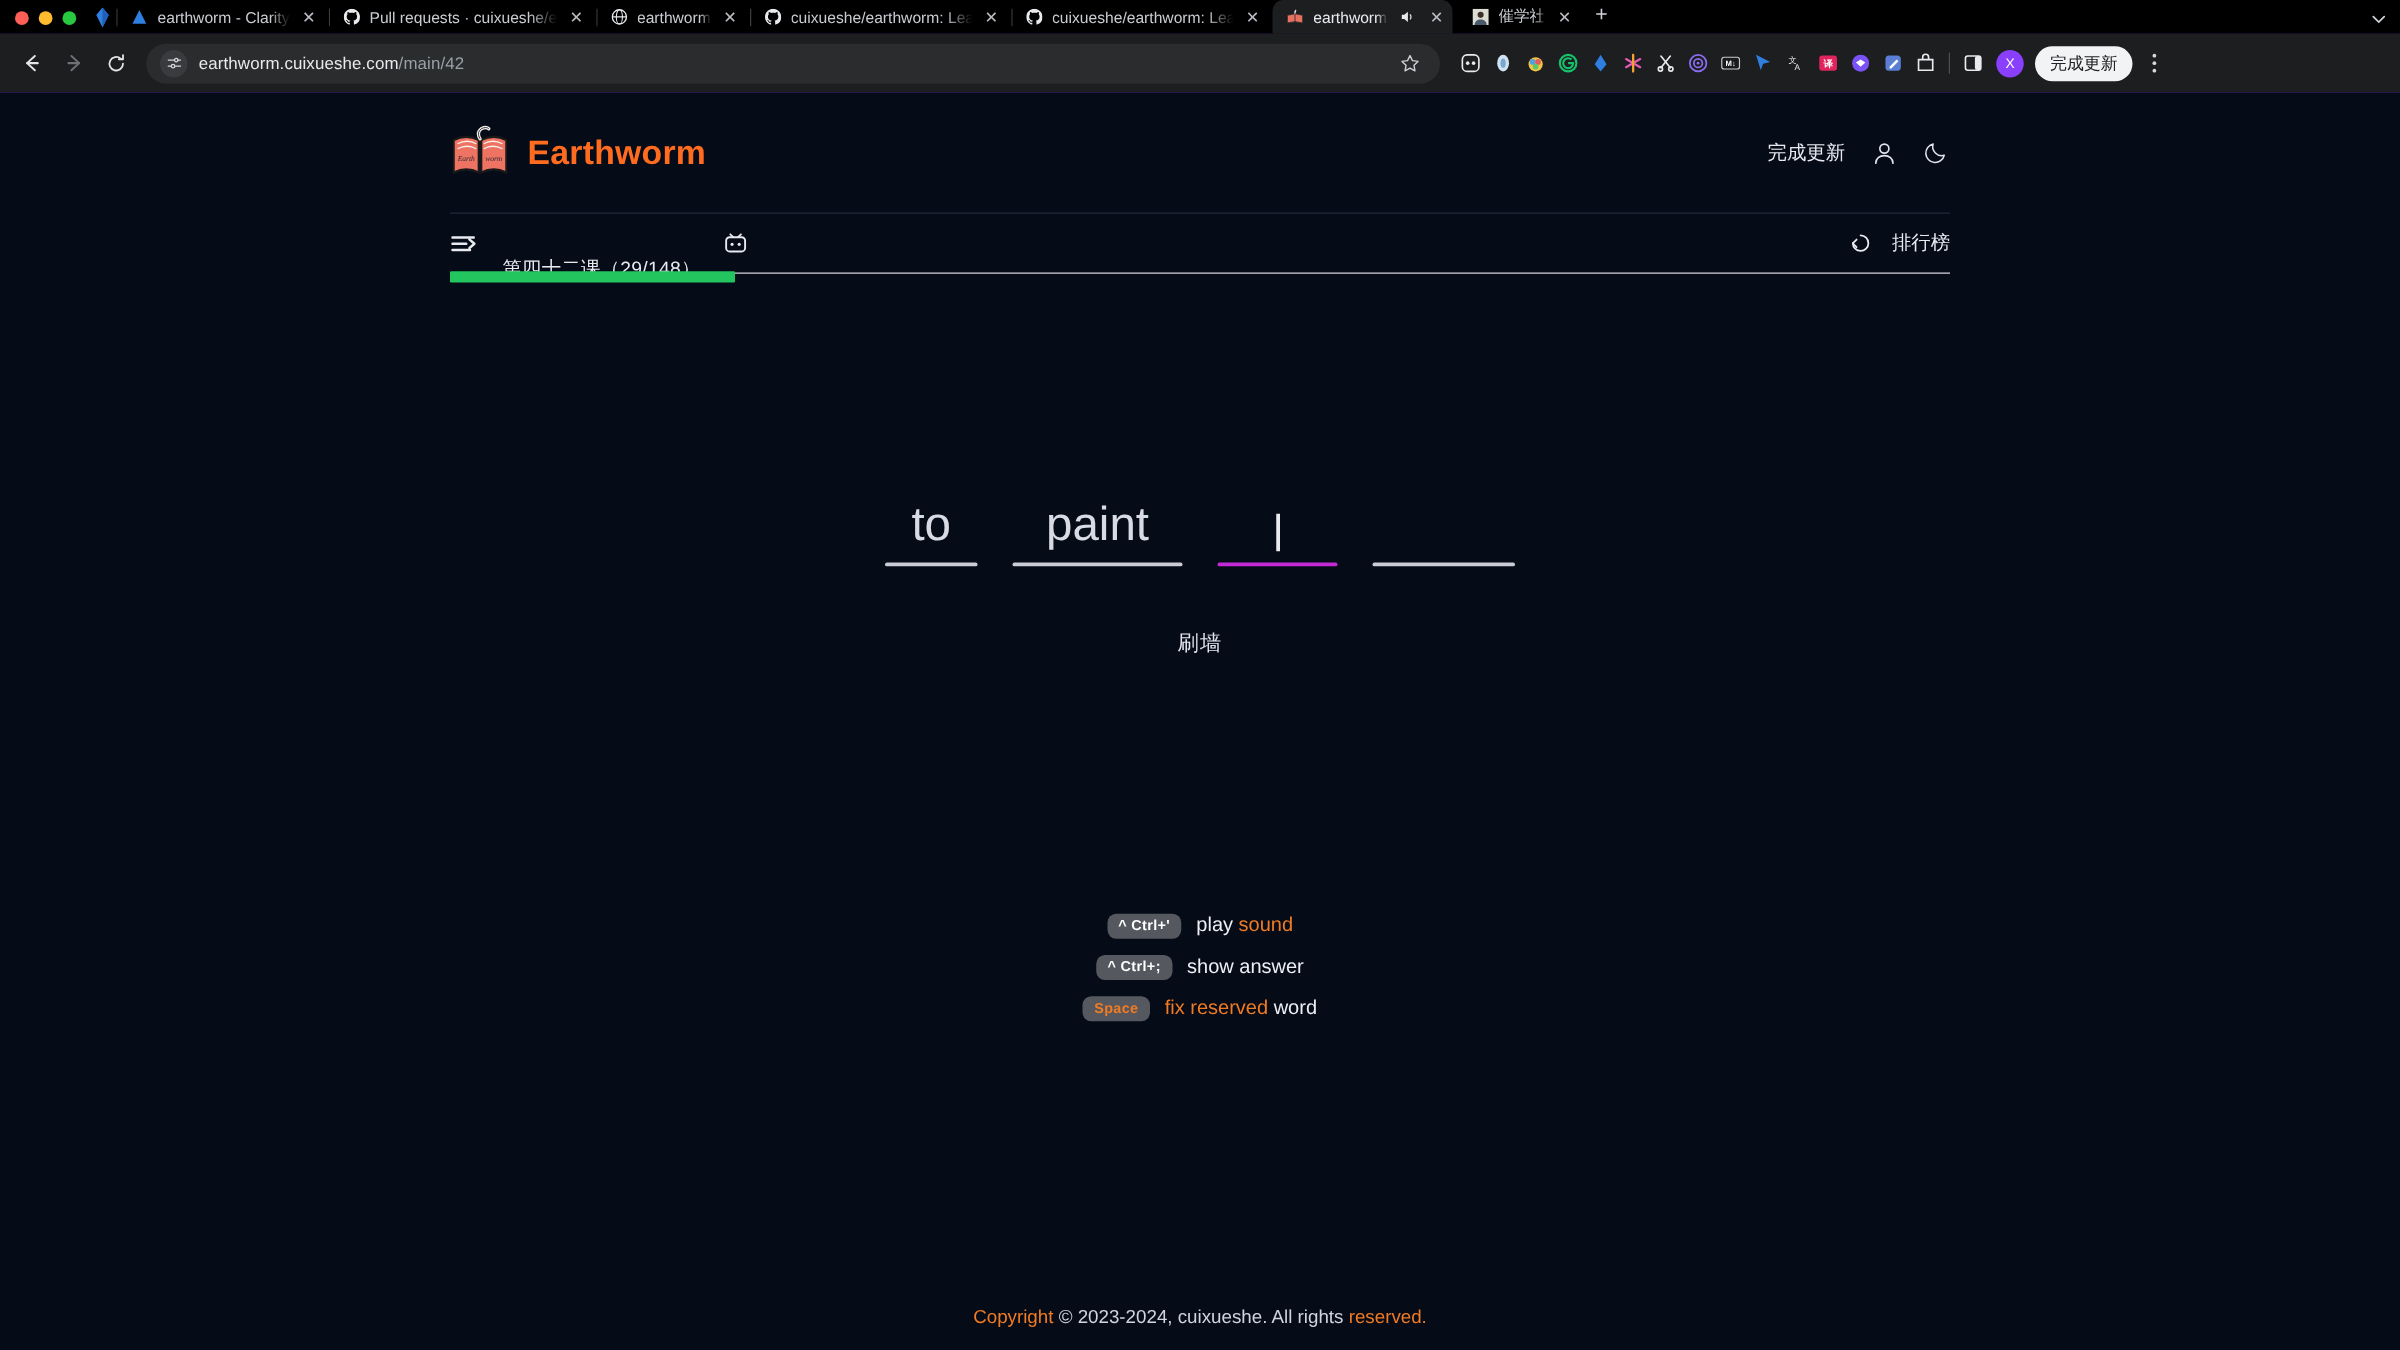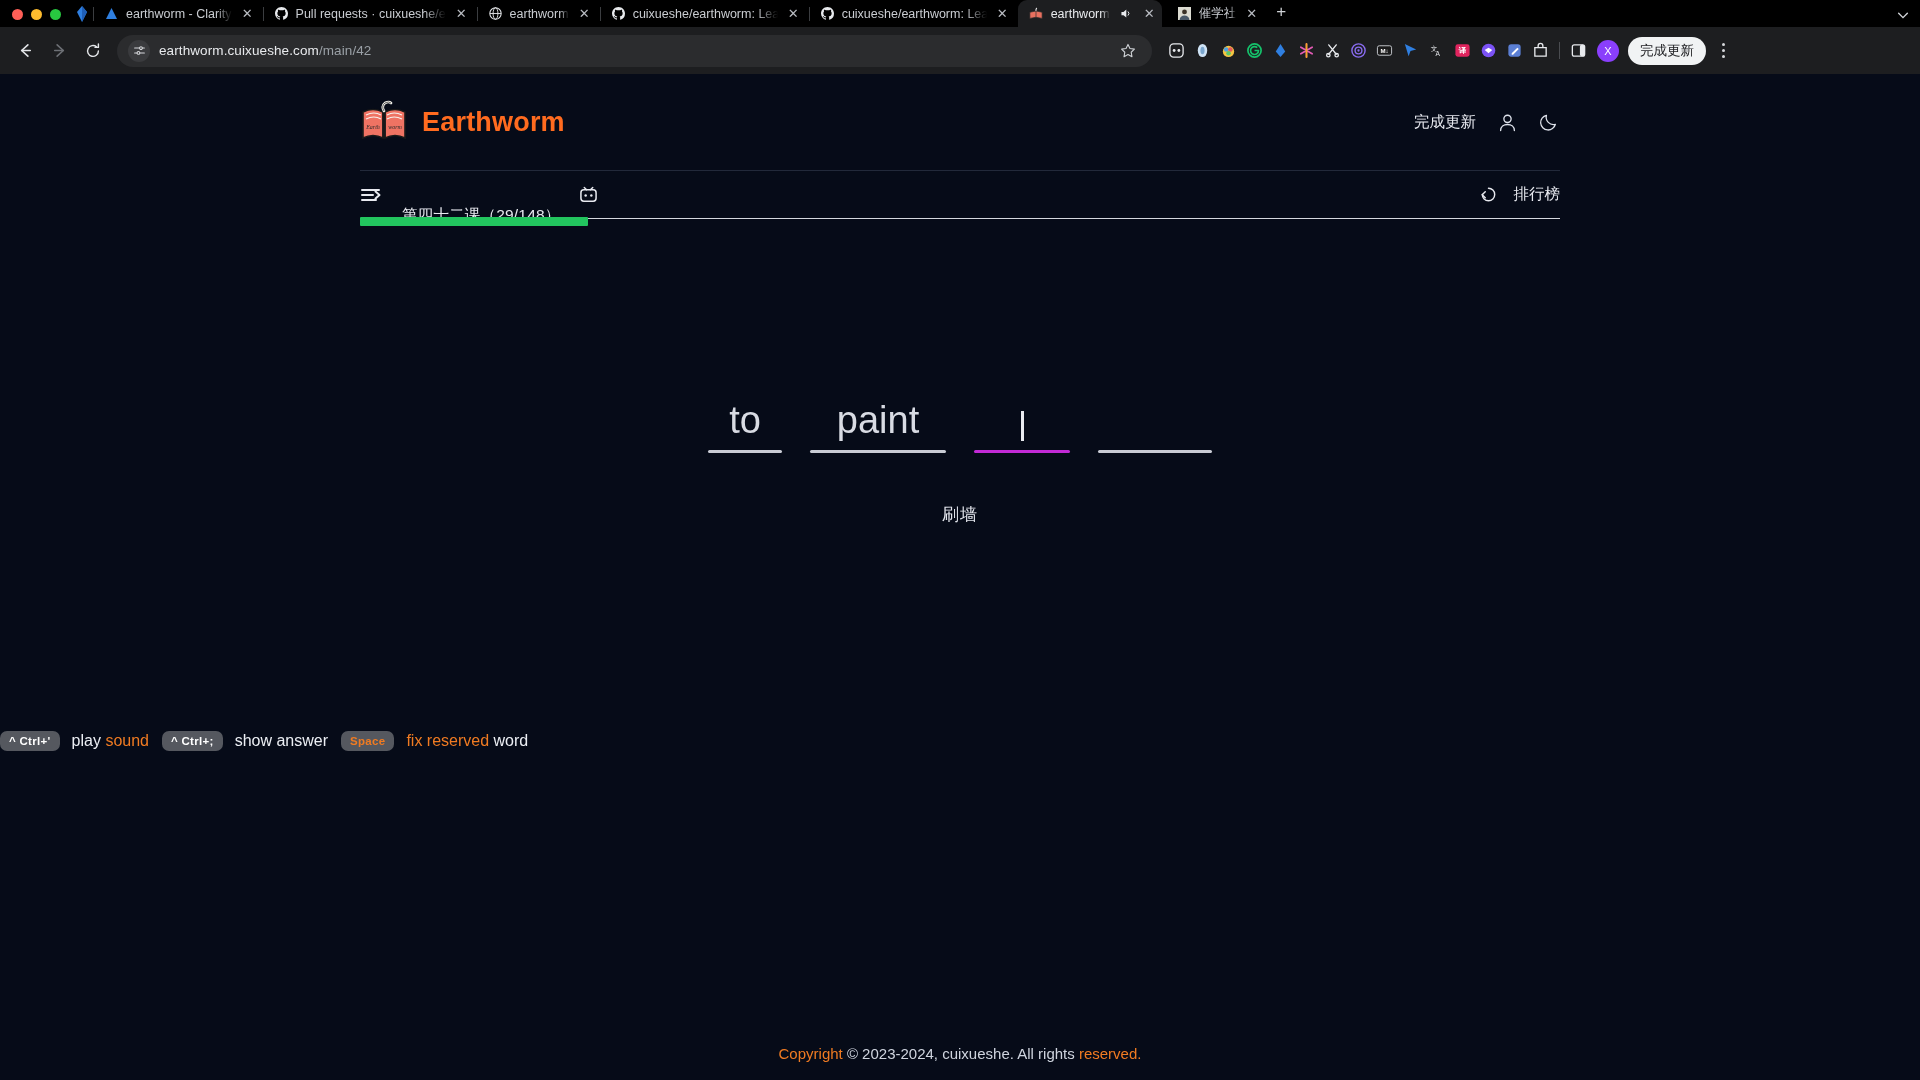--- a/index.html
+++ b/index.html
@@ -102,21 +102,21 @@
   .slot .txt {
     font-size:38px; color:#d8dbe3; line-height:1.05; height:48px;
     display:flex; align-items:flex-end; padding:0 6px; white-space:pre;
   }
   .slot .bar { height:3px; background:#c9ccd4; border-radius:2px; margin-top:9px; }
   .slot.active .bar { background:#c22ad6; }
   .caret { width:3px; height:30px; background:#e9ebf0; display:inline-block; }
 
   .translation { margin-top:50px; color:#e4e7ee; font-size:17px; letter-spacing:1px; }
 
-  .shortcuts { margin-top:205px; display:flex; flex-direction:row; align-items:center; gap:13px; }
+  .shortcuts { margin-top:205px; display:flex; flex-direction:column; align-items:center; gap:13px; }
   .sc-row { display:flex; align-items:center; gap:12px; font-size:16px; }
   .key {
     background:#55585f; color:#ffffff; border-radius:7px;
     padding:3px 9px; font-size:11.5px; font-weight:bold; letter-spacing:.3px;
     display:inline-flex; align-items:center; min-height:20px;
   }
   .key.orange { color:#f07b22; }
   .sc-label { color:#eceff4; }
   .sc-label .hl { color:#f07b22; }
 

